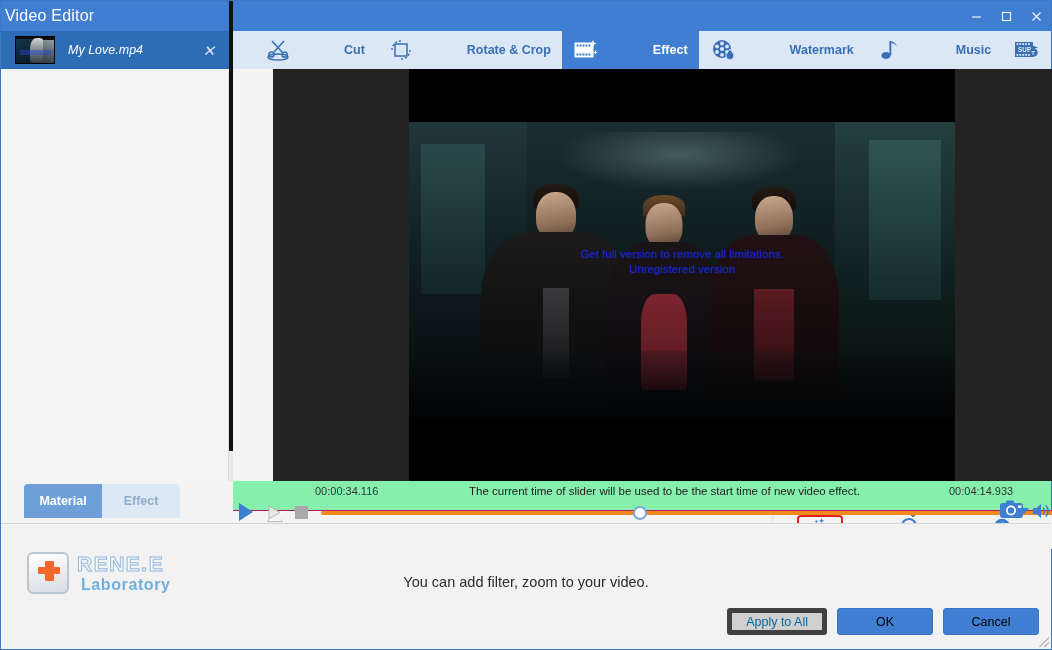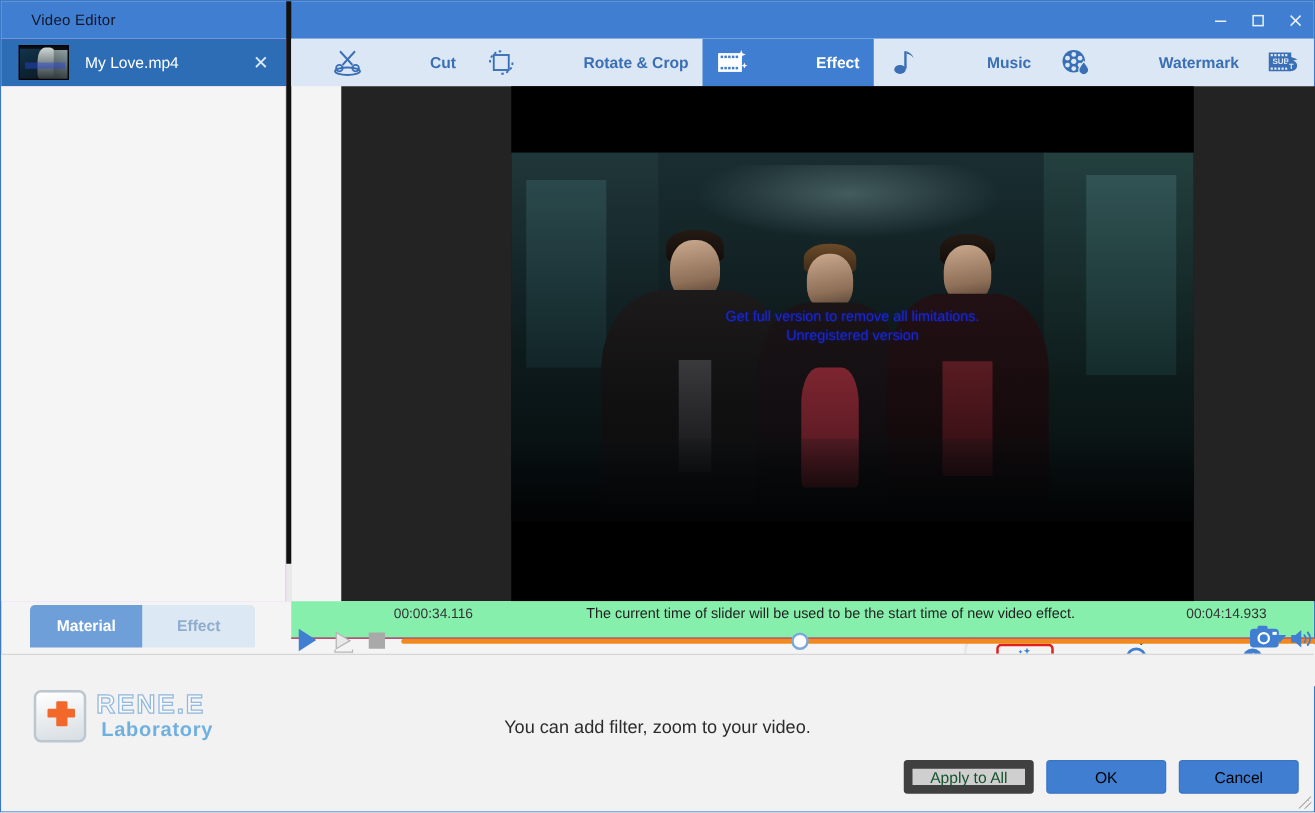--- a/index.html
+++ b/index.html
@@ -16,32 +16,33 @@
     border: 1px solid #3b79c4;
   }
 
   
   .titlebar {
     position: absolute; left: 0; top: 0; width: 1050px; height: 30px;
     background: #3f7ed0;
     display: flex; align-items: center;
   }
   .titlebar .title {
-    color: #0f172a; font-size: 12px; margin-left: 24px; letter-spacing: .2px;
+    color: #ffffff; font-size: 16px; margin-left: 4px; letter-spacing: .2px;
   }
   .winbtns { position: absolute; right: 0; top: 0; height: 30px; display: flex; }
   .winbtn {
     width: 30px; height: 30px; display: flex; align-items: center; justify-content: center;
     color: #eaf1fb; font-size: 14px; line-height: 1;
   }
 
   
   .leftpanel {
     position: absolute; left: 0; top: 30px; width: 232px; height: 450px;
-    background: #f0abfc;
+    background: #8b5cf6;
+    font-style: italic;
   }
   .filetab {
     position: absolute; left: 0; top: 0; width: 228px; height: 38px;
     background: #2c6db5;
     display: flex; align-items: center;
   }
   .filetab .thumb {
     width: 40px; height: 28px; margin-left: 14px;
     background: #0d0d10; position: relative; overflow: hidden;
     border: 1px solid #000;
@@ -242,21 +243,21 @@
     position:absolute; left:318px; top:-5px; width:14px; height:14px;
     border-radius:50%; background:#fbfdff; border:2px solid #7ea8d8;
   }
   .snapshot { position:absolute; left:766px; top:18px; width:32px; height:22px; }
   .snapcaret { position:absolute; left:786px; top:26px; color:#3f7ed0; font-size:9px; }
   .volbtn { position:absolute; left:798px; top:20px; width:22px; height:20px; }
 
   
   .mtabs { position:absolute; left:23px; top:483px; width:208px; height:34px; display:flex; }
   .mtab {
-    width:90px; height:34px; display:flex; align-items:center; justify-content:center;
+    width:78px; height:34px; display:flex; align-items:center; justify-content:center;
     font-size:12.5px; font-weight:bold;
   }
   .mtab.active { background:#6e9fd8; color:#ffffff; }
   .mtab.inactive { background:#dce8f4; color:#8fadce; }
   .mtab.first { border-radius: 4px 0 0 0; }
   .mtab.last  { border-radius: 0 4px 0 0; }
 
   
   .bottom {
     position: absolute; left: 0; top: 522px; width: 1050px; height: 126px;
@@ -288,21 +289,21 @@
   .bighint {
     position:absolute; left:0; top:50px; width:1050px; text-align:center;
     font-size:14.5px; color:#2c2c2c;
   }
   .actions { position:absolute; right:12px; top:84px; display:flex; gap:10px; }
   .btn {
     height:27px; min-width:96px; padding:0 14px;
     display:flex; align-items:center; justify-content:center;
     font-size:12.5px; border-radius:3px;
   }
-  .btn.disabled { background:#cfcfcf; color:#14532d; border:7px solid #404040; }
+  .btn.disabled { background:#cfcfcf; color:#0369a1; border:5px solid #404040; }
   .btn.primary  { background:#3f7ed0; color:#000000; border:1px solid #3b76c4; }
   .resizer {
     position:absolute; right:2px; bottom:2px; width:10px; height:10px;
     background:
       linear-gradient(135deg, transparent 46%, #b9b9b9 46%, #b9b9b9 56%, transparent 56%),
       linear-gradient(135deg, transparent 70%, #b9b9b9 70%, #b9b9b9 80%, transparent 80%);
   }
 </style>
 </head>
 <body>
@@ -397,48 +398,48 @@
             <path d="M20 2 l1 2.6 2.6 1 -2.6 1 -1 2.6 -1 -2.6 -2.6 -1 2.6 -1 z"></path>
             <path d="M22.5 12 l.7 1.7 1.7 .7 -1.7 .7 -.7 1.7 -.7 -1.7 -1.7 -.7 1.7 -.7 z"></path>
           </g>
         </svg>
       </span>
       <span class="tlabel">Effect</span>
     </div>
 
     <div class="tbtab">
       <span class="ticon">
-        <svg width="22" height="24" viewBox="0 0 22 24">
-          <g fill="#3a6fb5">
-            <ellipse cx="7" cy="17.5" rx="4.6" ry="3.6"></ellipse>
-            <rect x="10.4" y="3" width="1.9" height="14"></rect>
-            <path d="M12.3 3 c3.4 1.4 5.2 3.4 5.6 5.6 -1.2 -2.1 -3 -3.1 -5.6 -3.6 z"></path>
-          </g>
-        </svg>
-      </span>
-      <span class="tlabel">Music</span>
-    </div>
-
-    <div class="tbtab">
-      <span class="ticon">
         <svg width="26" height="24" viewBox="0 0 26 24">
           <circle cx="11" cy="11" r="9" fill="#3a6fb5"></circle>
           <g fill="#dbe7f5">
             <circle cx="11" cy="5.5" r="1.9"></circle>
               <circle cx="16" cy="8.5" r="1.9"></circle>
             <circle cx="16" cy="14" r="1.9"></circle>
               <circle cx="11" cy="16.8" r="1.9"></circle>
             <circle cx="6" cy="14" r="1.9"></circle>
               <circle cx="6" cy="8.5" r="1.9"></circle>
             <circle cx="11" cy="11" r="2.1"></circle>
           </g>
           <path d="M19 11 c3 4 4 5.2 4 6.8 a4 4 0 0 1 -8 0 c0 -1.6 1 -2.8 4 -6.8 z" fill="#3a6fb5" stroke="#dbe7f5" stroke-width="1"></path>
         </svg>
       </span>
       <span class="tlabel">Watermark</span>
+    </div>
+
+    <div class="tbtab">
+      <span class="ticon">
+        <svg width="22" height="24" viewBox="0 0 22 24">
+          <g fill="#3a6fb5">
+            <ellipse cx="7" cy="17.5" rx="4.6" ry="3.6"></ellipse>
+            <rect x="10.4" y="3" width="1.9" height="14"></rect>
+            <path d="M12.3 3 c3.4 1.4 5.2 3.4 5.6 5.6 -1.2 -2.1 -3 -3.1 -5.6 -3.6 z"></path>
+          </g>
+        </svg>
+      </span>
+      <span class="tlabel">Music</span>
     </div>
 
     <div class="tbtab">
       <span class="ticon">
         <svg width="28" height="24" viewBox="0 0 28 24">
           <rect x="2" y="4" width="18" height="15" fill="#3a6fb5"></rect>
           <g fill="#dbe7f5">
             <rect x="3.5" y="5.2" width="1.8" height="1.8"></rect>
               <rect x="6.4" y="5.2" width="1.8" height="1.8"></rect>
             <rect x="9.3" y="5.2" width="1.8" height="1.8"></rect>

